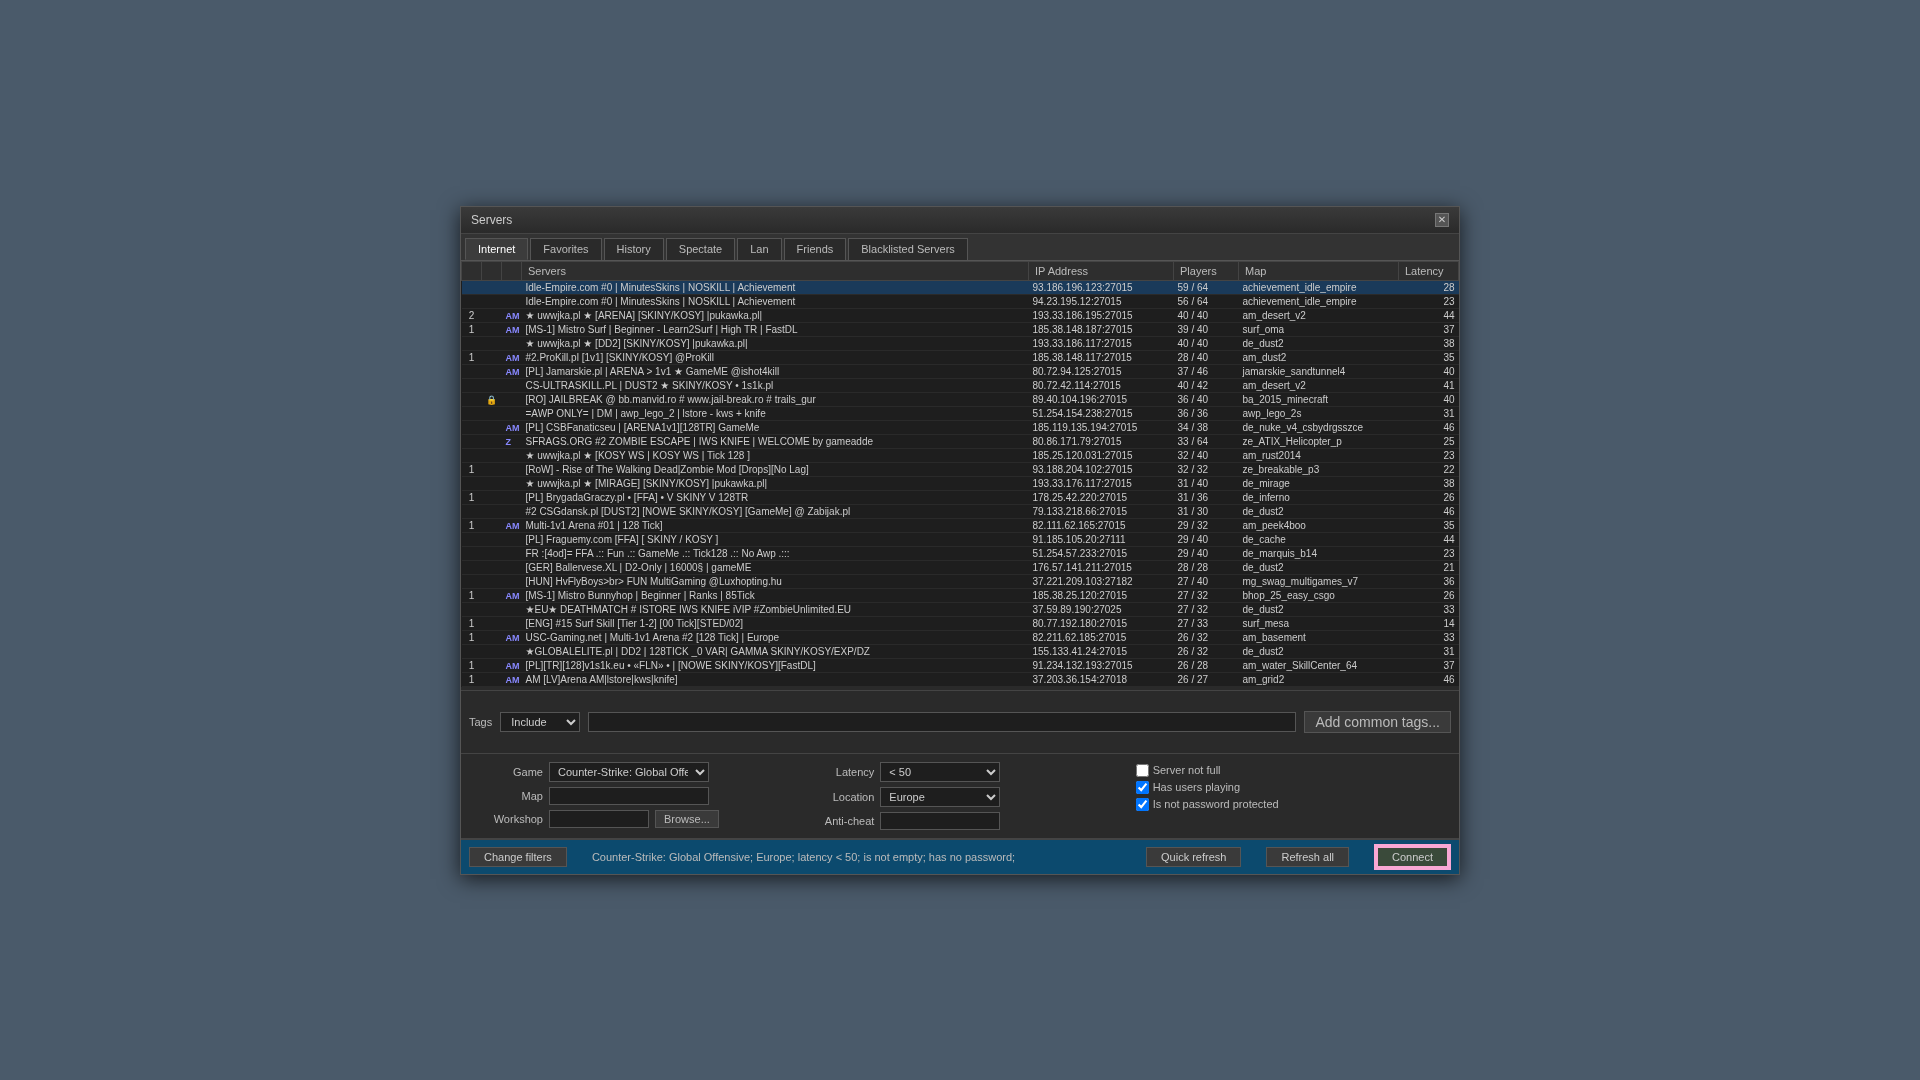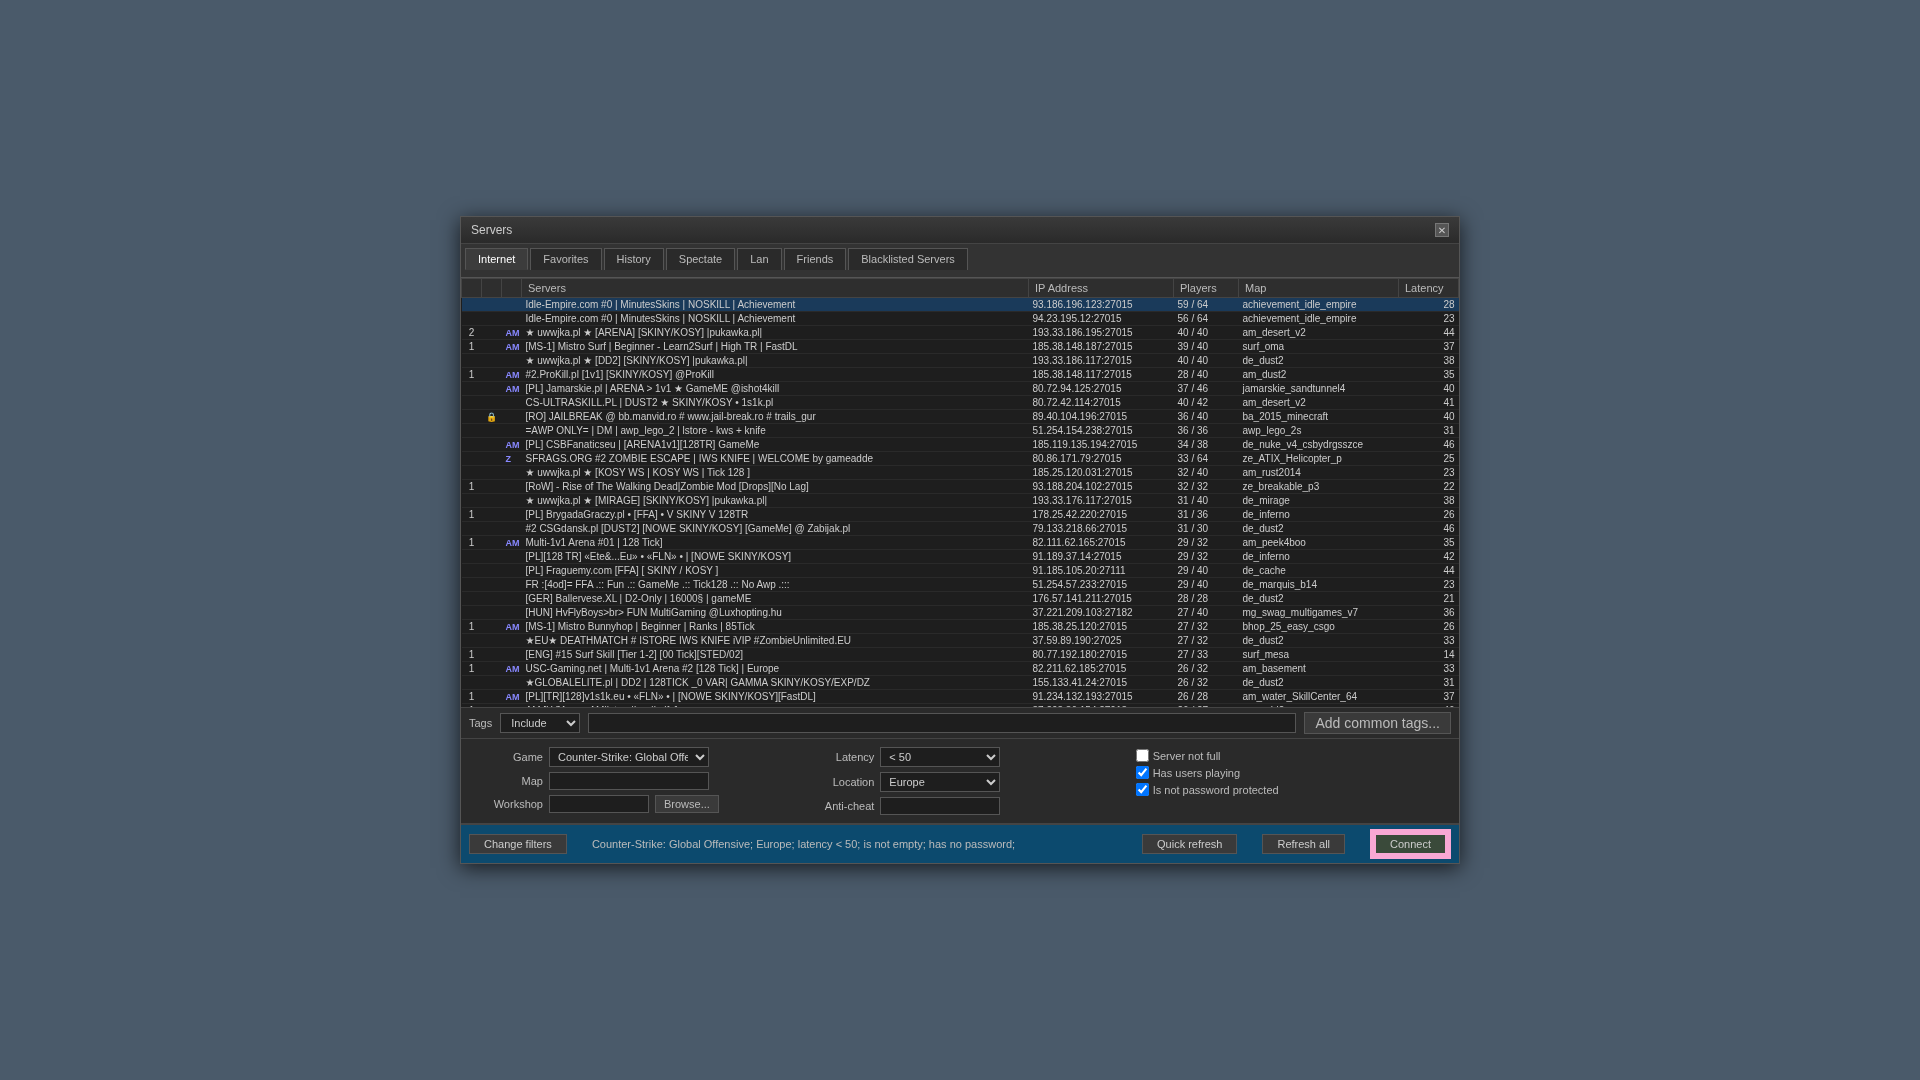--- a/index.html
+++ b/index.html
@@ -43,21 +43,21 @@
       font-size: 10px;
       cursor: pointer;
       display: flex;
       align-items: center;
       justify-content: center;
     }
     .tabs {
       background: #333;
       display: flex;
       border-bottom: 1px solid #555;
-      padding: 4px 4px 7px;
+      padding: 4px 4px 0;
       gap: 2px;
     }
     .tab {
       padding: 4px 12px;
       background: #2a2a2a;
       border: 1px solid #555;
       border-bottom: none;
       color: #bbb;
       cursor: pointer;
       font-size: 11px;
@@ -105,21 +105,21 @@
     .col-map { width: 160px; }
     .col-latency { width: 60px; text-align: right; }
     .table-container {
       overflow-y: auto;
       height: 430px;
       border-bottom: 1px solid #444;
     }
     .tag-row {
       display: flex;
       align-items: center;
-      padding: 4px 8px;
+      padding: 20px 8px;
       background: #2a2a2a;
       border-bottom: 1px solid #444;
       gap: 8px;
     }
     .tag-label { color: #bbb; font-size: 11px; }
     .tag-input {
       background: #1e1e1e;
       border: 1px solid #555;
       color: #ccc;
       padding: 2px 6px;
@@ -215,21 +215,21 @@
     .action-btn {
       background: #3a3a3a;
       border: 1px solid #555;
       color: #ccc;
       padding: 3px 14px;
       cursor: pointer;
       font-size: 11px;
     }
     .connect-btn {
       background: #3a4a3a;
-      border: 6px solid #f9a8d4;
+      border: 4px solid #f9a8d4;
       color: #ccc;
       padding: 3px 14px;
       cursor: pointer;
       font-size: 11px;
     }
     .icon-lock { color: #888; font-size: 9px; }
     .tag-am { color: #88f; font-size: 9px; font-weight: bold; }
     .server-name-cell {
       overflow: hidden;
       text-overflow: ellipsis;
@@ -449,30 +449,20 @@
       <td class="col-name server-name-cell" title="Multi-1v1 Arena #01 | 128 Tick]">Multi-1v1 Arena #01 | 128 Tick]</td>
       <td class="col-ip">82.111.62.165:27015</td>
       <td class="col-players">29 / 32</td>
       <td class="col-map">am_peek4boo</td>
       <td class="col-latency">35</td>
     </tr>
           <tr>
       <td class="col-num"></td>
       <td class="col-lock"><span class="icon-lock"></span></td>
       <td class="col-boost"><span class="tag-am"></span></td>
-      <td class="col-name server-name-cell" title="[PL][128 TR] «Ete&amp;...Eu» • «FLN» • | [NOWE SKINY/KOSY]">[PL][128 TR] «Ete&amp;...Eu» • «FLN» • | [NOWE SKINY/KOSY]</td>
-      <td class="col-ip">91.189.37.14:27015</td>
-      <td class="col-players">29 / 32</td>
-      <td class="col-map">de_inferno</td>
-      <td class="col-latency">42</td>
-    </tr>
-          <tr>
-      <td class="col-num"></td>
-      <td class="col-lock"><span class="icon-lock"></span></td>
-      <td class="col-boost"><span class="tag-am"></span></td>
       <td class="col-name server-name-cell" title="[PL] Fraguemy.com [FFA] [ SKINY / KOSY ]">[PL] Fraguemy.com [FFA] [ SKINY / KOSY ]</td>
       <td class="col-ip">91.185.105.20:27111</td>
       <td class="col-players">29 / 40</td>
       <td class="col-map">de_cache</td>
       <td class="col-latency">44</td>
     </tr>
           <tr>
       <td class="col-num"></td>
       <td class="col-lock"><span class="icon-lock"></span></td>
       <td class="col-boost"><span class="tag-am"></span></td>

